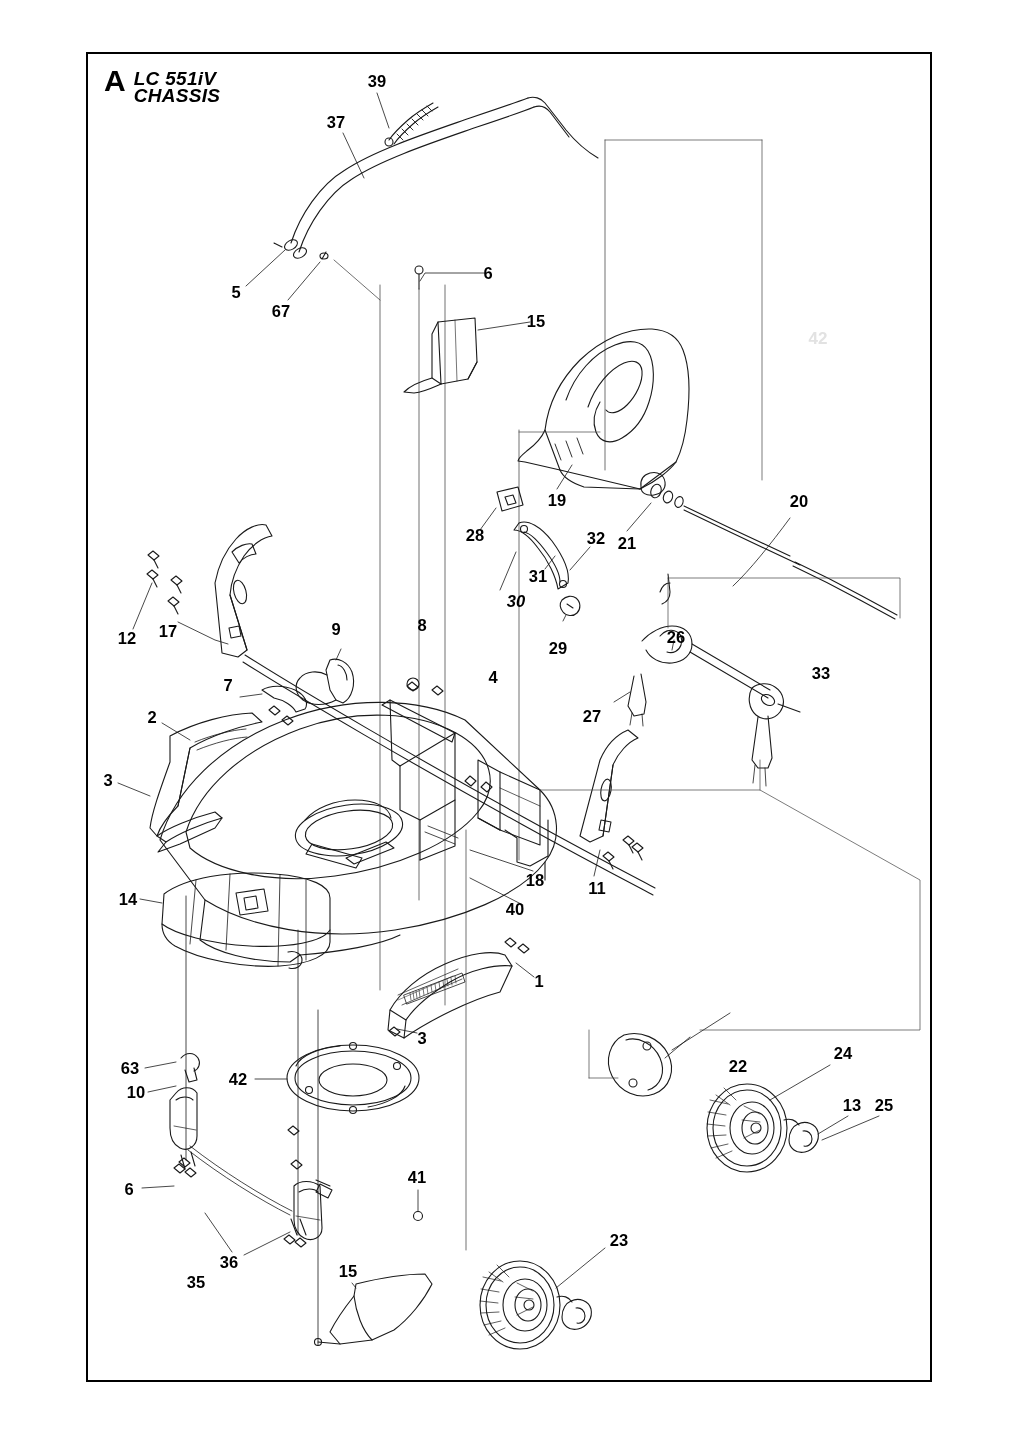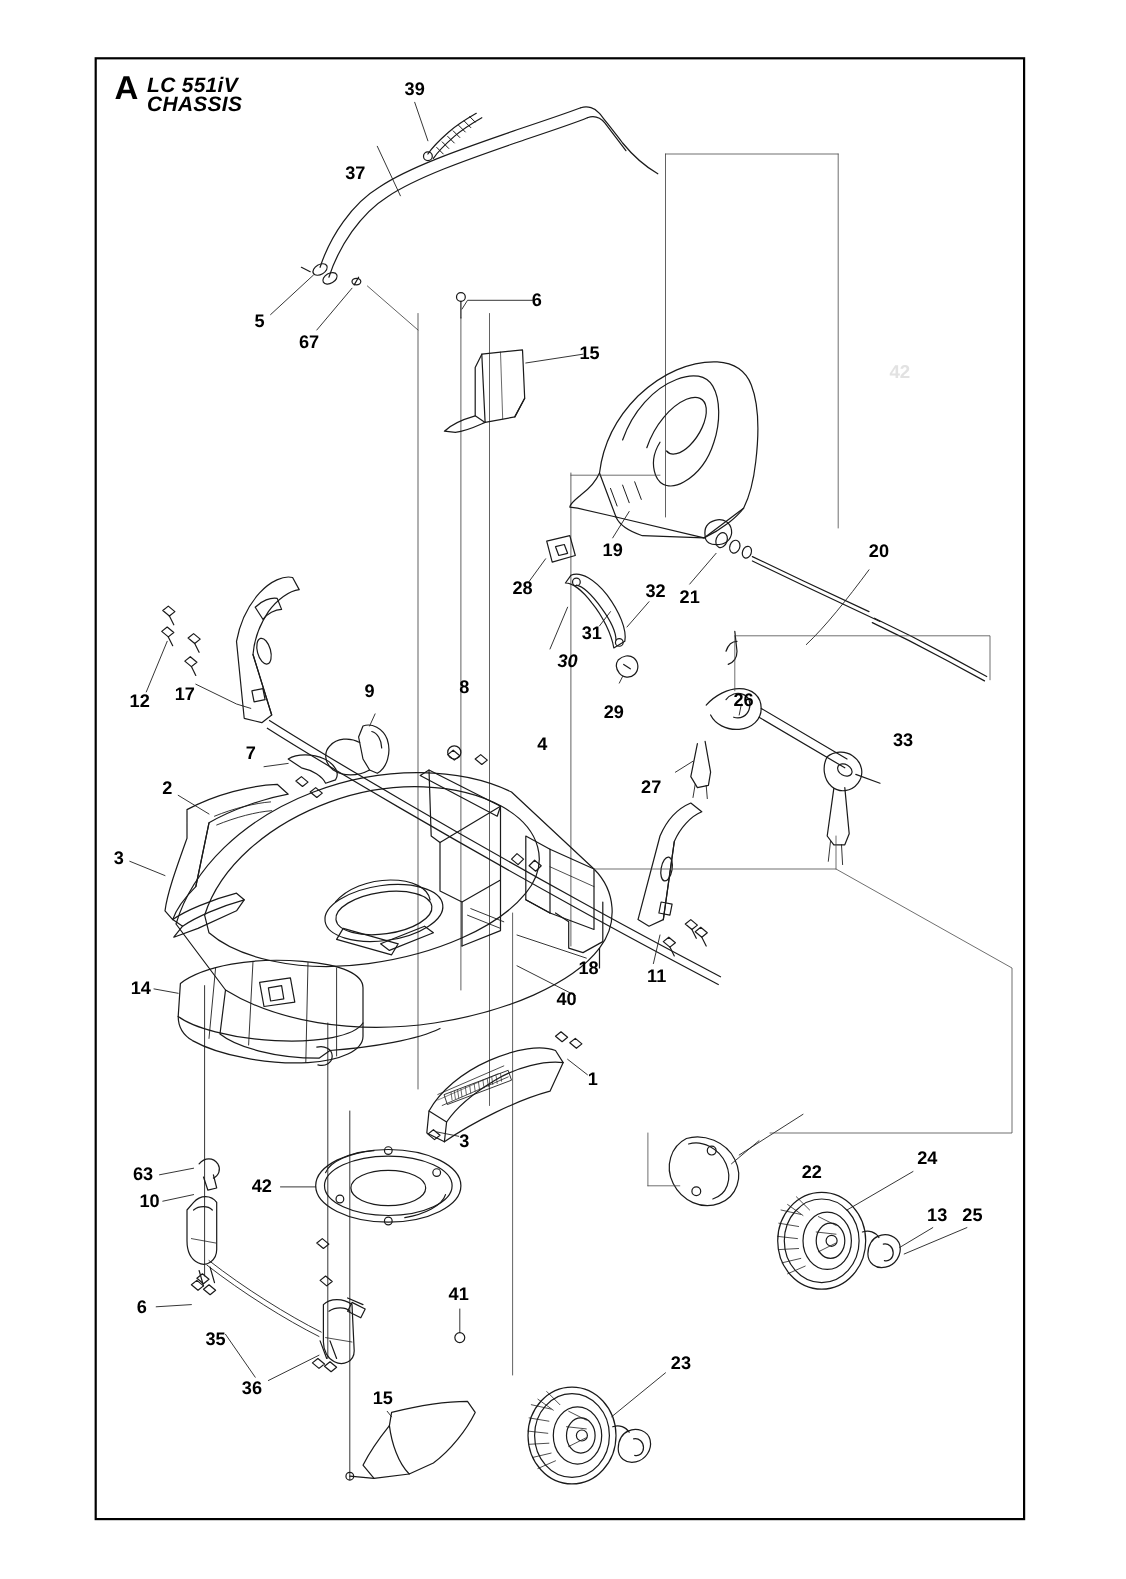--- a/index.html
+++ b/index.html
@@ -420,21 +420,21 @@
           <path d="M410,993 l1,7 M413,992 l1,7 M416,991 l1,7 M419,990 l1,7 M423,988 l1,7
                    M427,987 l1,7 M431,985 l1,7 M435,984 l1,7 M439,982 l1,7 M443,981 l1,7
                    M447,979 l1,7 M451,978 l1,7 M455,976 l1,7"></path>
         </g>
       </g>
     </g>
   </svg>
 
   <div id="callout-layer">
     <div class="callout" style="left:377px;  top:81px;">39</div>
-    <div class="callout" style="left:323px;  top:122px;margin-top:36px;">37</div>
+    <div class="callout" style="left:336px;  top:122px;">37</div>
     <div class="callout" style="left:236px;  top:292px;">5</div>
     <div class="callout" style="left:281px;  top:311px;">67</div>
     <div class="callout" style="left:488px;  top:273px;">6</div>
     <div class="callout" style="left:536px;  top:321px;">15</div>
     <div class="callout" style="left:557px;  top:500px;">19</div>
     <div class="callout" style="left:799px;  top:501px;">20</div>
     <div class="callout" style="left:475px;  top:535px;">28</div>
     <div class="callout" style="left:596px;  top:538px;">32</div>
     <div class="callout" style="left:627px;  top:543px;">21</div>
     <div class="callout" style="left:538px;  top:576px;">31</div>
@@ -459,21 +459,21 @@
     <div class="callout" style="left:738px;  top:1040px;margin-top:26px;">22</div>
     <div class="callout" style="left:422px;  top:1038px;">3</div>
     <div class="callout" style="left:843px;  top:1053px;">24</div>
     <div class="callout" style="left:130px;  top:1068px;">63</div>
     <div class="callout" style="left:238px;  top:1079px;">42</div>
     <div class="callout" style="left:136px;  top:1092px;">10</div>
     <div class="callout" style="left:852px;  top:1105px;">13</div>
     <div class="callout" style="left:884px;  top:1105px;">25</div>
     <div class="callout" style="left:129px;  top:1189px;">6</div>
     <div class="callout" style="left:417px;  top:1177px;">41</div>
-    <div class="callout" style="left:196px;  top:1218px;text-align:center;">35</div>
+    <div class="callout" style="left:196px;  top:1282px;text-align:center;">35</div>
     <div class="callout" style="left:619px;  top:1240px;">23</div>
     <div class="callout" style="left:229px;  top:1262px;">36</div>
     <div class="callout" style="left:348px;  top:1271px;">15</div>
   </div>
 
   <div class="watermark" style="left:818px; top:339px;">42</div>
 
 </div>
 
 </body></html>

